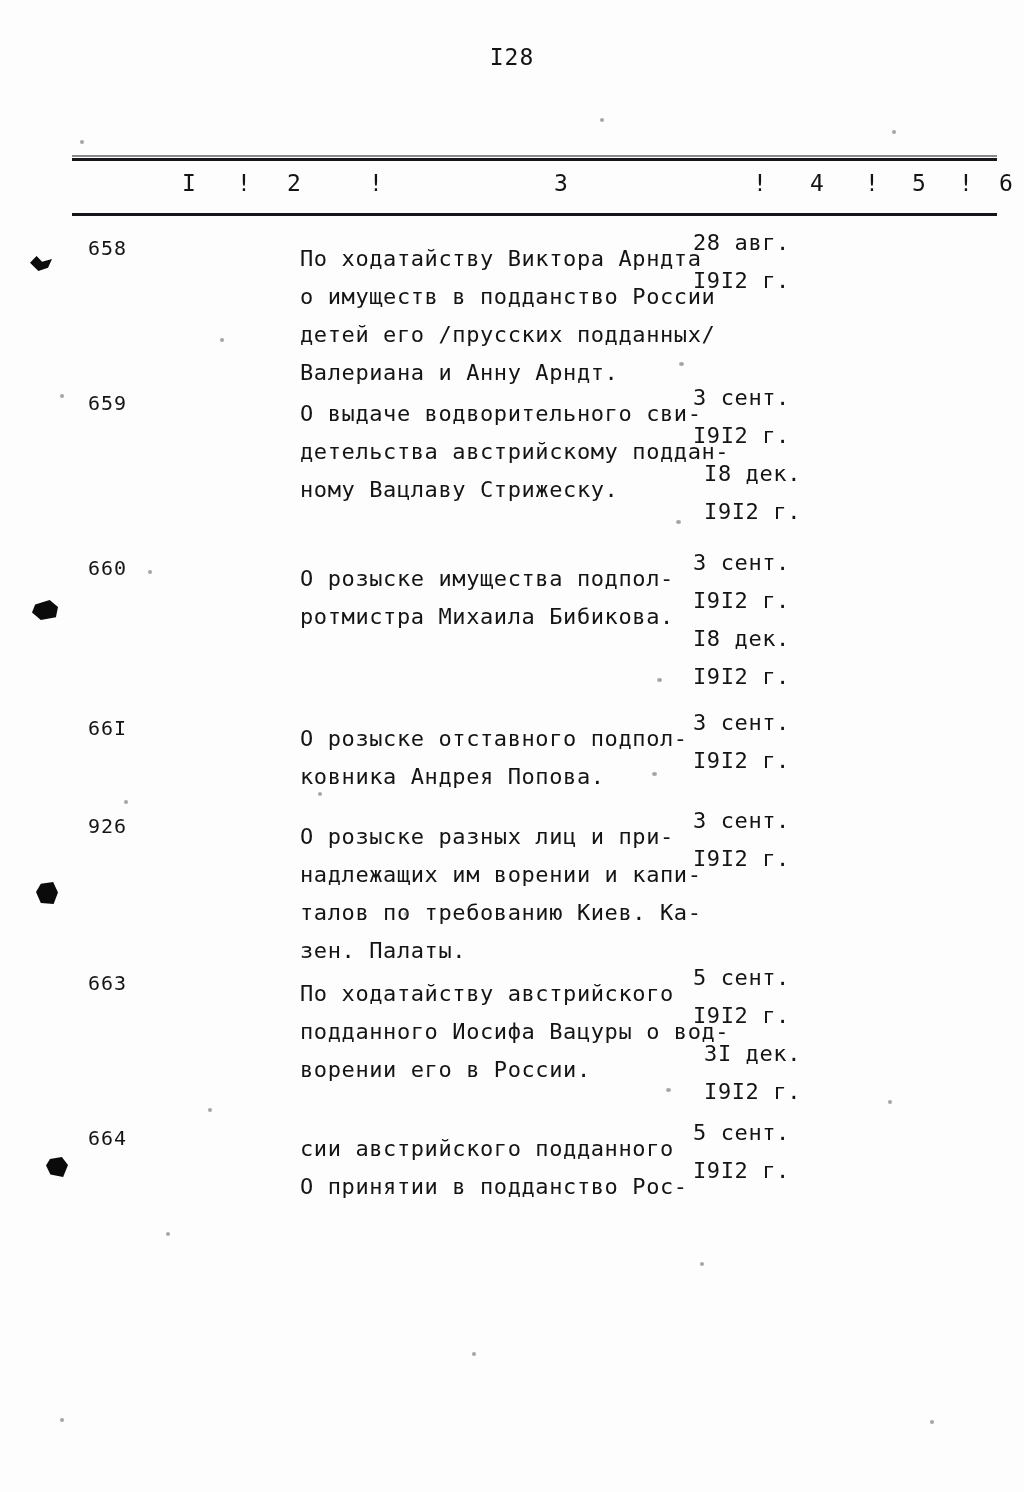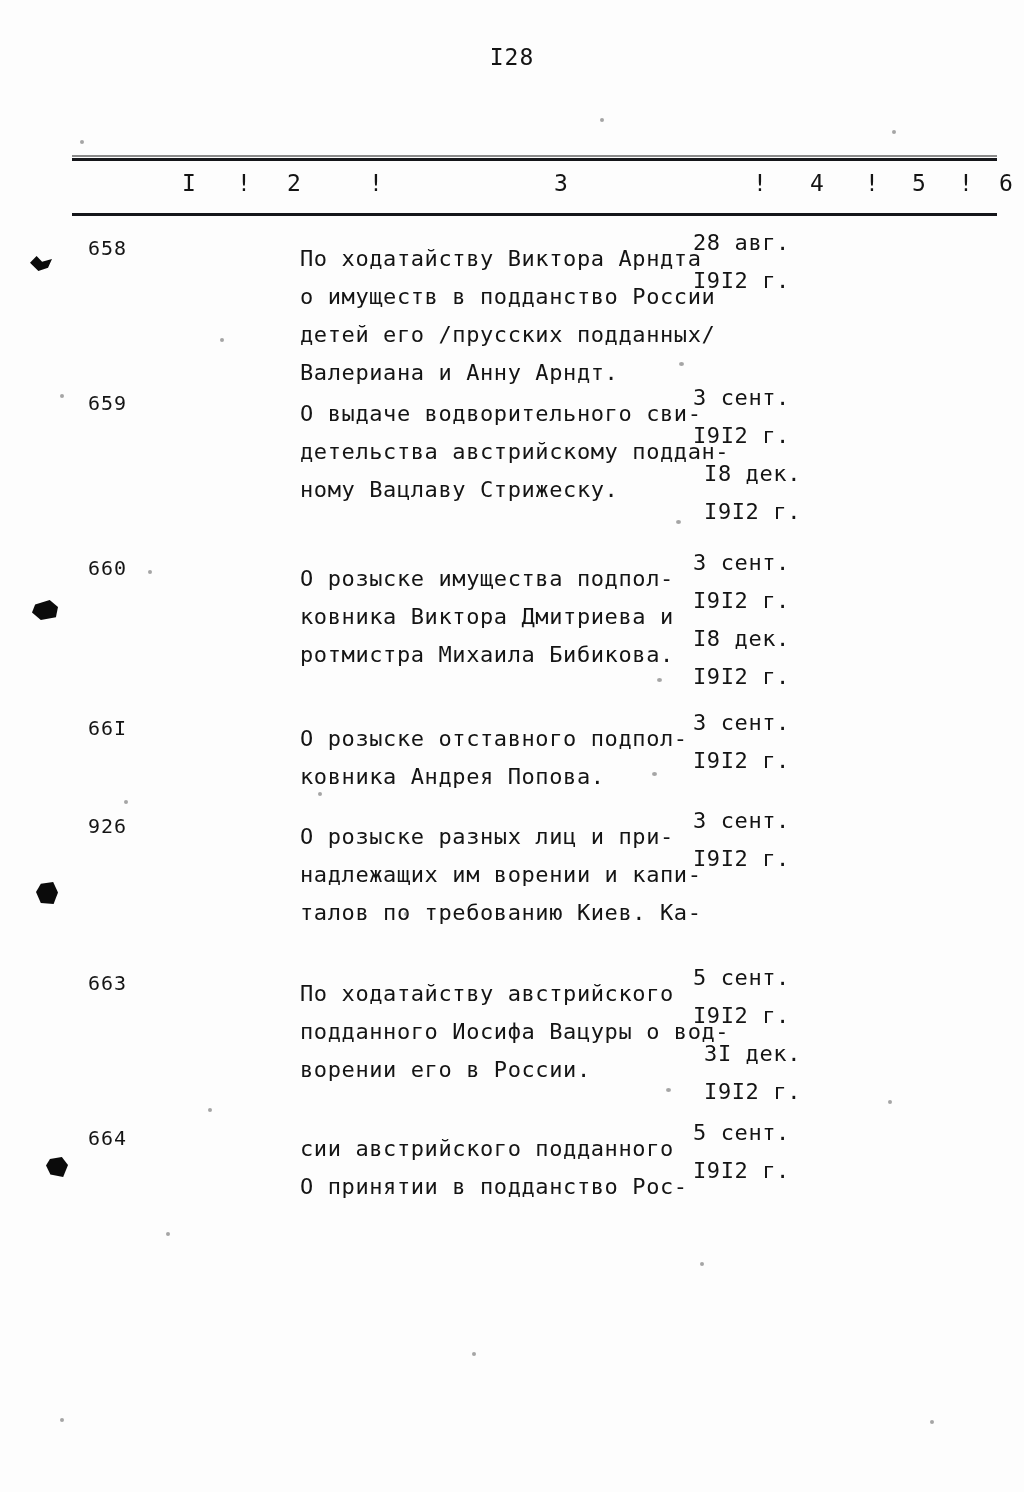--- a/index.html
+++ b/index.html
@@ -163,21 +163,20 @@
           <div class="tline">3 сент.</div>
           <div class="tline">I9I2 г.</div>
           <div class="tline r">I8 дек.</div>
           <div class="tline r">I9I2 г.</div>
         </div>
       </div>
       <div class="entry" style="position: absolute; top: 320px;">
         <div class="entry-num">660</div>
         <div class="entry-body">
           <div class="tline">О розыске имущества подпол-</div>
-          <div class="tline">ковника Виктора Дмитриева и</div>
           <div class="tline">ротмистра Михаила Бибикова.</div>
         </div>
         <div class="entry-dates">
           <div class="tline">3 сент.</div>
           <div class="tline">I9I2 г.</div>
           <div class="tline">I8 дек.</div>
           <div class="tline">I9I2 г.</div>
         </div>
       </div>
       <div class="entry" style="position: absolute; top: 480px;">
@@ -190,20 +189,21 @@
           <div class="tline">3 сент.</div>
           <div class="tline">I9I2 г.</div>
         </div>
       </div>
       <div class="entry" style="position: absolute; top: 578px;">
         <div class="entry-num">926</div>
         <div class="entry-body">
           <div class="tline">О розыске разных лиц и при-</div>
           <div class="tline">надлежащих им ворении и капи-</div>
           <div class="tline">талов по требованию Киев. Ка-</div>
+          <div class="tline">зен. Палаты.</div>
         </div>
         <div class="entry-dates">
           <div class="tline">3 сент.</div>
           <div class="tline">I9I2 г.</div>
         </div>
       </div>
       <div class="entry" style="position: absolute; top: 735px;">
         <div class="entry-num">663</div>
         <div class="entry-body">
           <div class="tline">По ходатайству австрийского</div>

